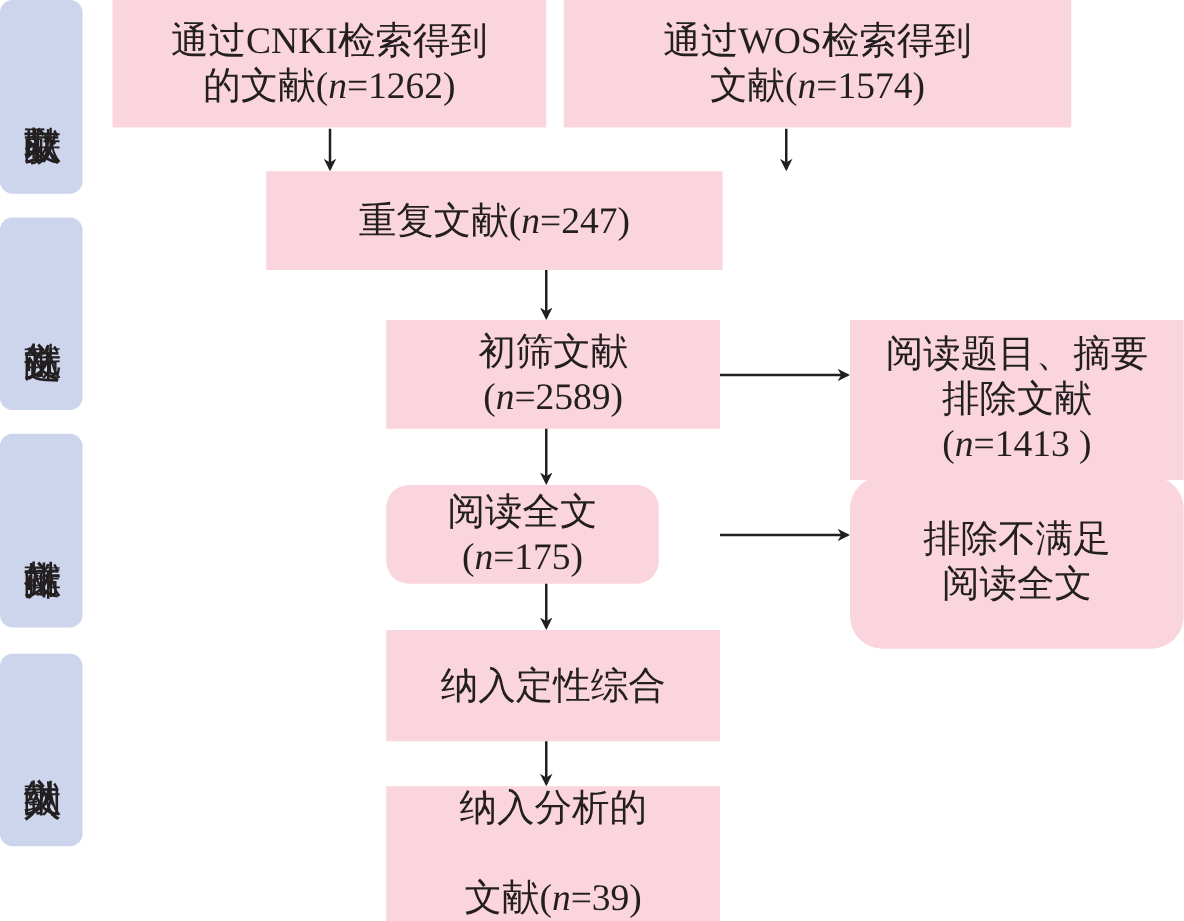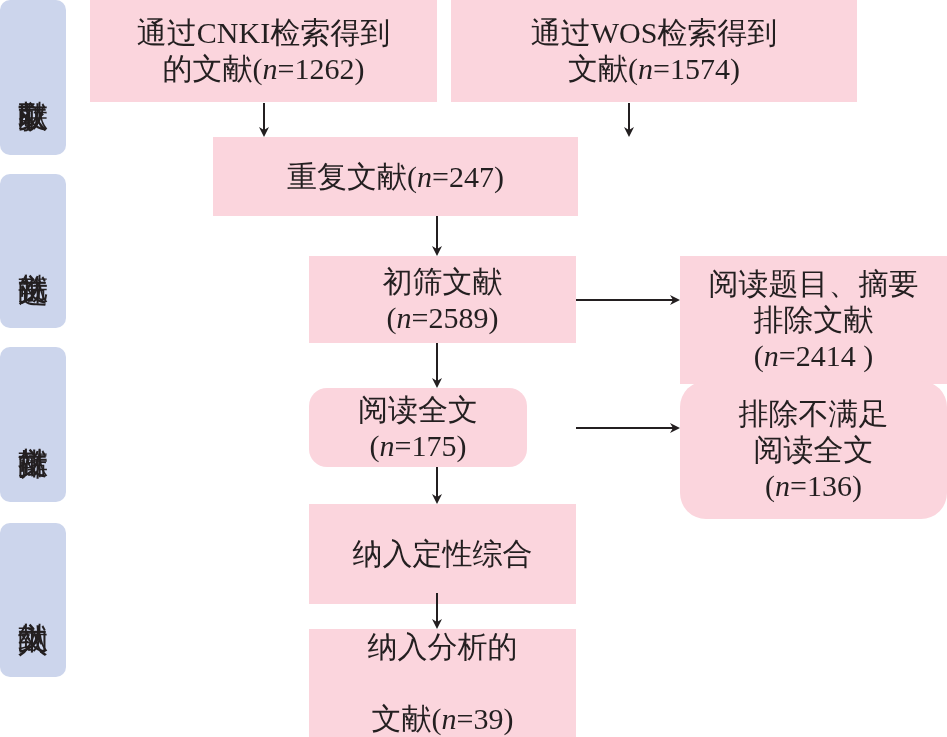--- a/index.html
+++ b/index.html
@@ -41,32 +41,31 @@
 <div class="box" style="left:213px;top:137px;width:365px;height:79px;">
   <div class="line"><span>重复文献(</span><span class="n">n</span><span>=247)</span></div>
 </div>
 <div class="box" style="left:309px;top:256px;width:267px;height:87px;text-align:center;">
   <div class="line">初筛文献</div>
   <div class="line"><span>(</span><span class="n">n</span><span>=2589)</span></div>
 </div>
 <div class="box" style="left:680px;top:240px;width:267px;height:128px;margin-top:16px;">
   <div class="line">阅读题目、摘要</div>
   <div class="line">排除文献</div>
-  <div class="line"><span>(</span><span class="n">n</span><span>=2414 )</span></div>
+  <div class="line"><span>(</span><span class="n">n</span><span>=1413 )</span></div>
 </div>
 <div class="box" style="left:309px;top:388px;width:218px;height:79px;border-radius:18px;">
   <div class="line">阅读全文</div>
   <div class="line"><span>(</span><span class="n">n</span><span>=175)</span></div>
 </div>
 <div class="box" style="left:680px;top:381px;width:267px;height:138px;border-radius:26px;">
   <div class="line">排除不满足</div>
   <div class="line">阅读全文</div>
-  <div class="line"><span>(</span><span class="n">n</span><span>=136)</span></div>
 </div>
-<div class="box" style="left:309px;top:504px;width:267px;height:100px;">
+<div class="box" style="left:309px;top:504px;width:267px;height:89px;">
   <div class="line">纳入定性综合</div>
 </div>
 <div class="box" style="left:309px;top:629px;width:267px;height:108px;justify-content:space-between;">
   <div class="line">纳入分析的</div>
   <div class="line"><span>文献(</span><span class="n">n</span><span>=39)</span></div>
 </div>
 
 <svg class="arrows" width="947" height="737">
   <defs>
     <marker id="ah" markerWidth="10" markerHeight="10" refX="8" refY="5" orient="auto" markerUnits="userSpaceOnUse">

